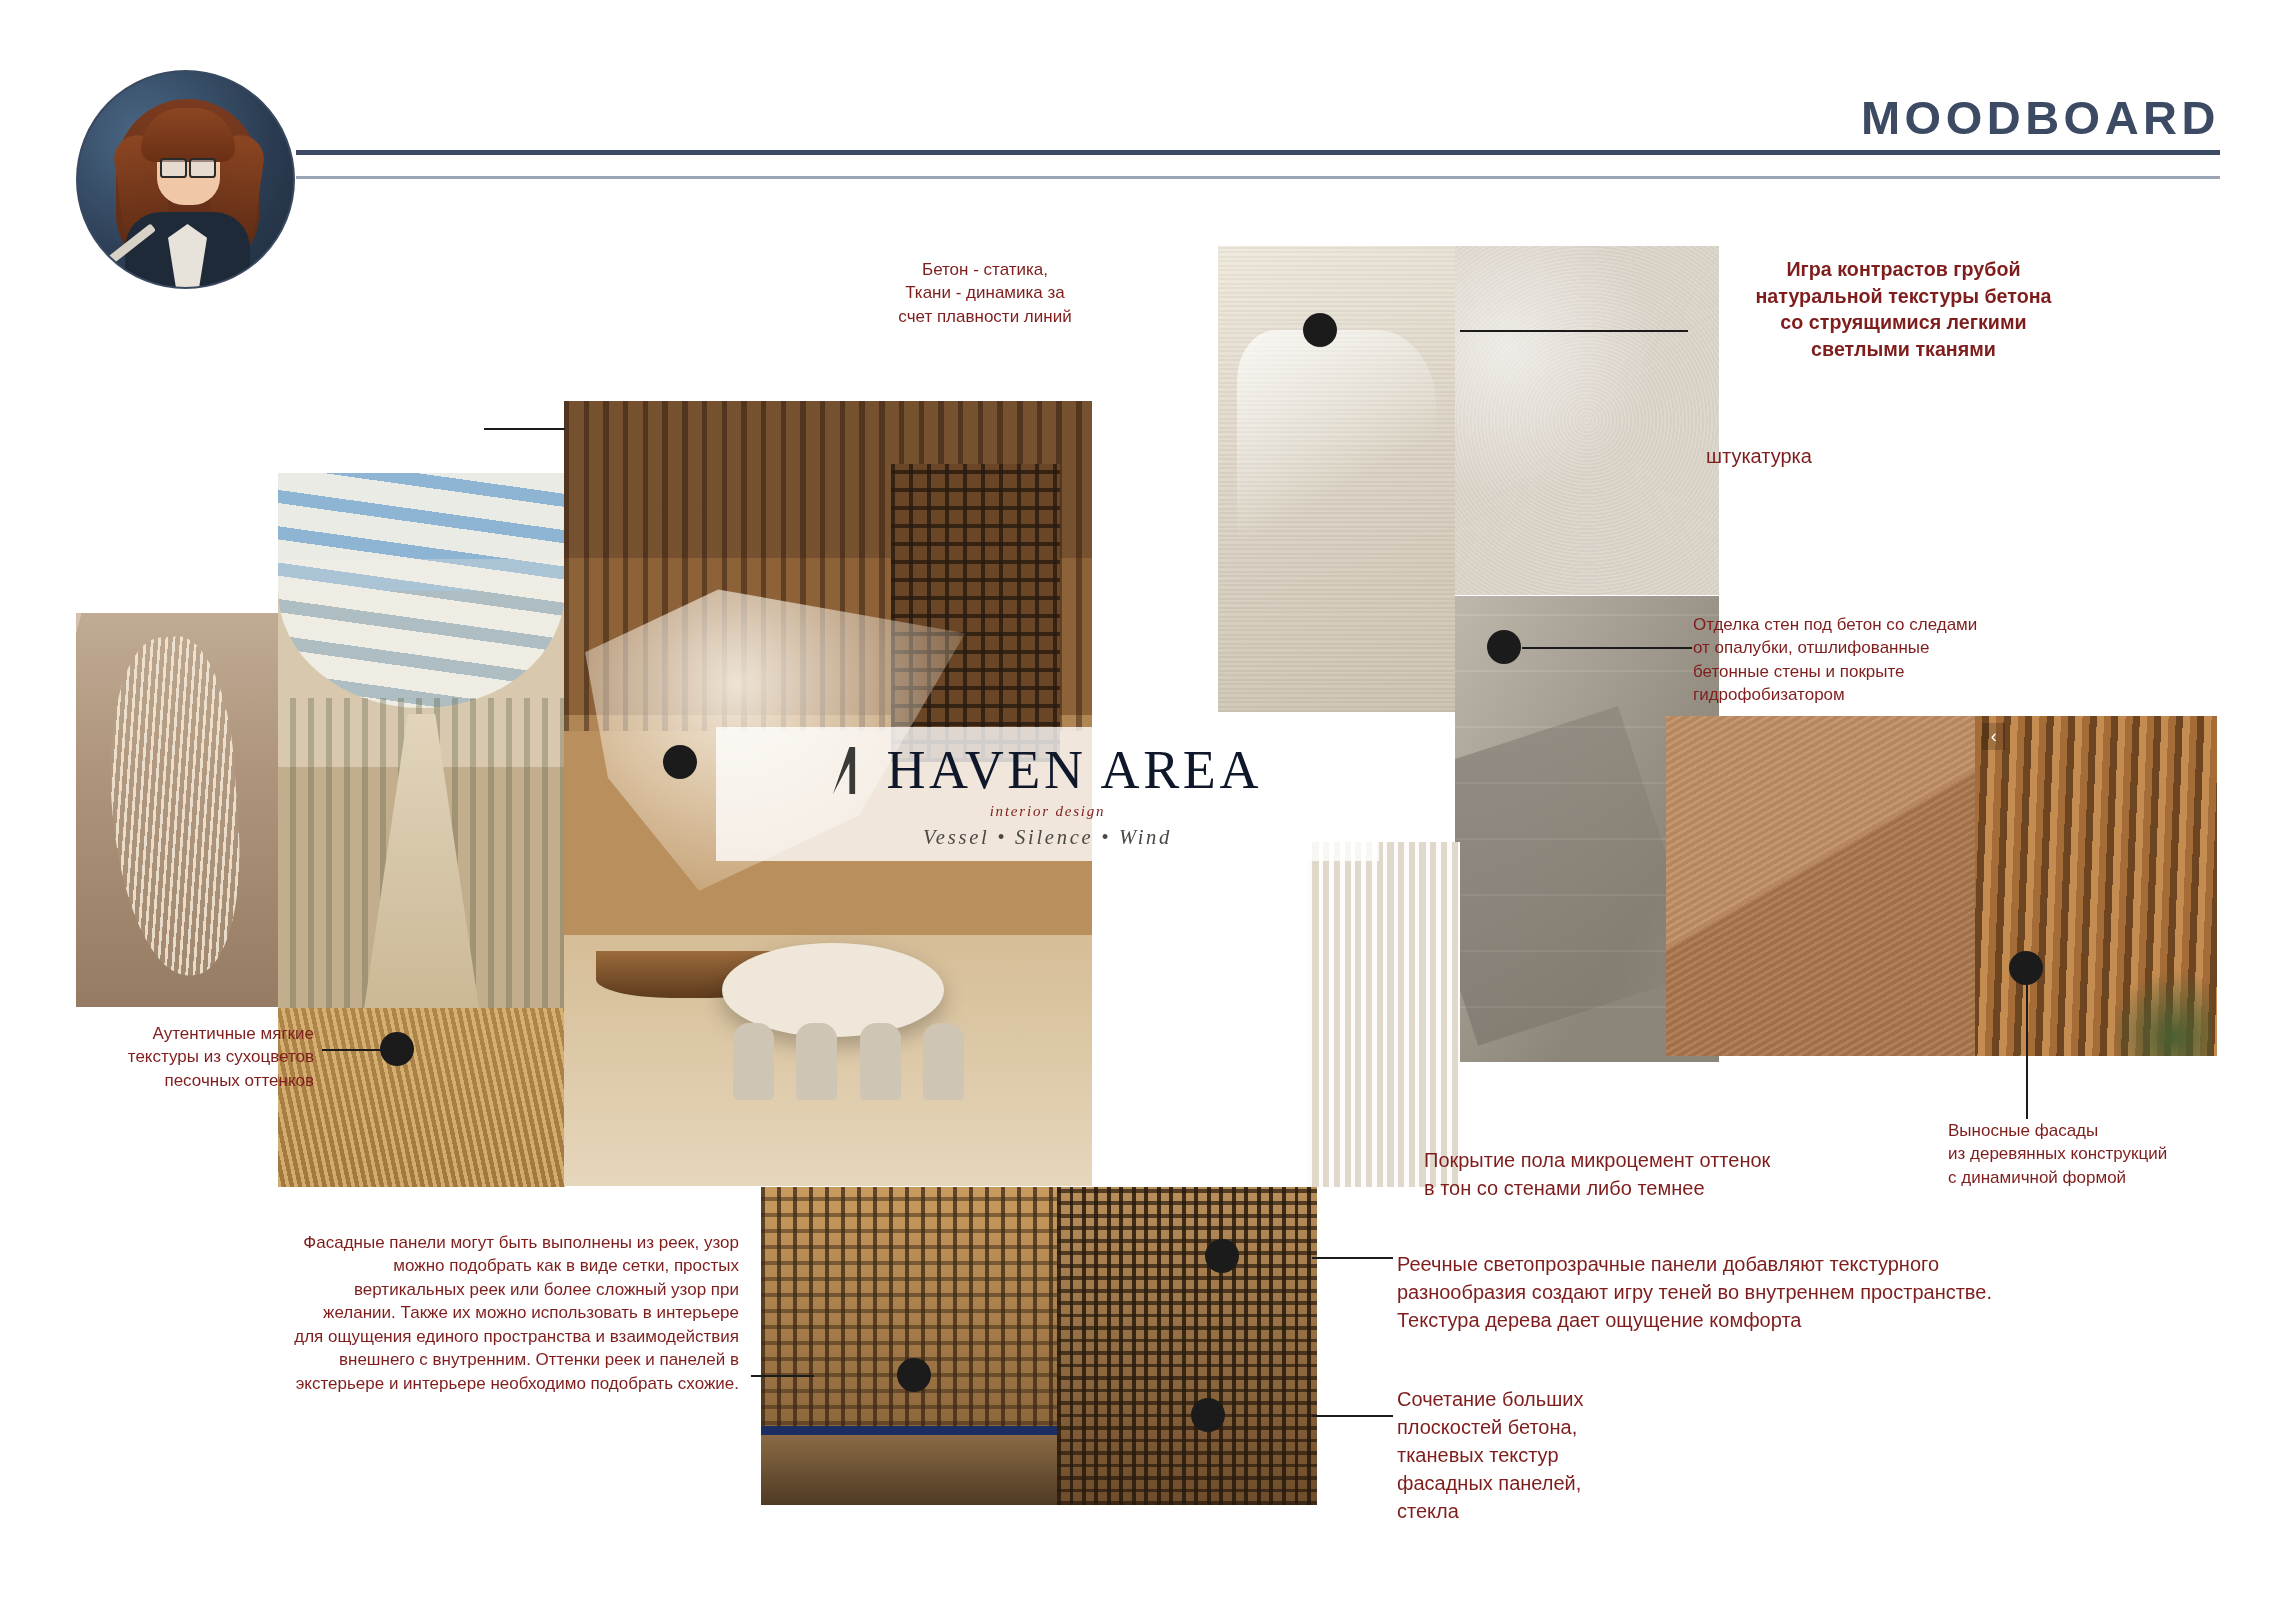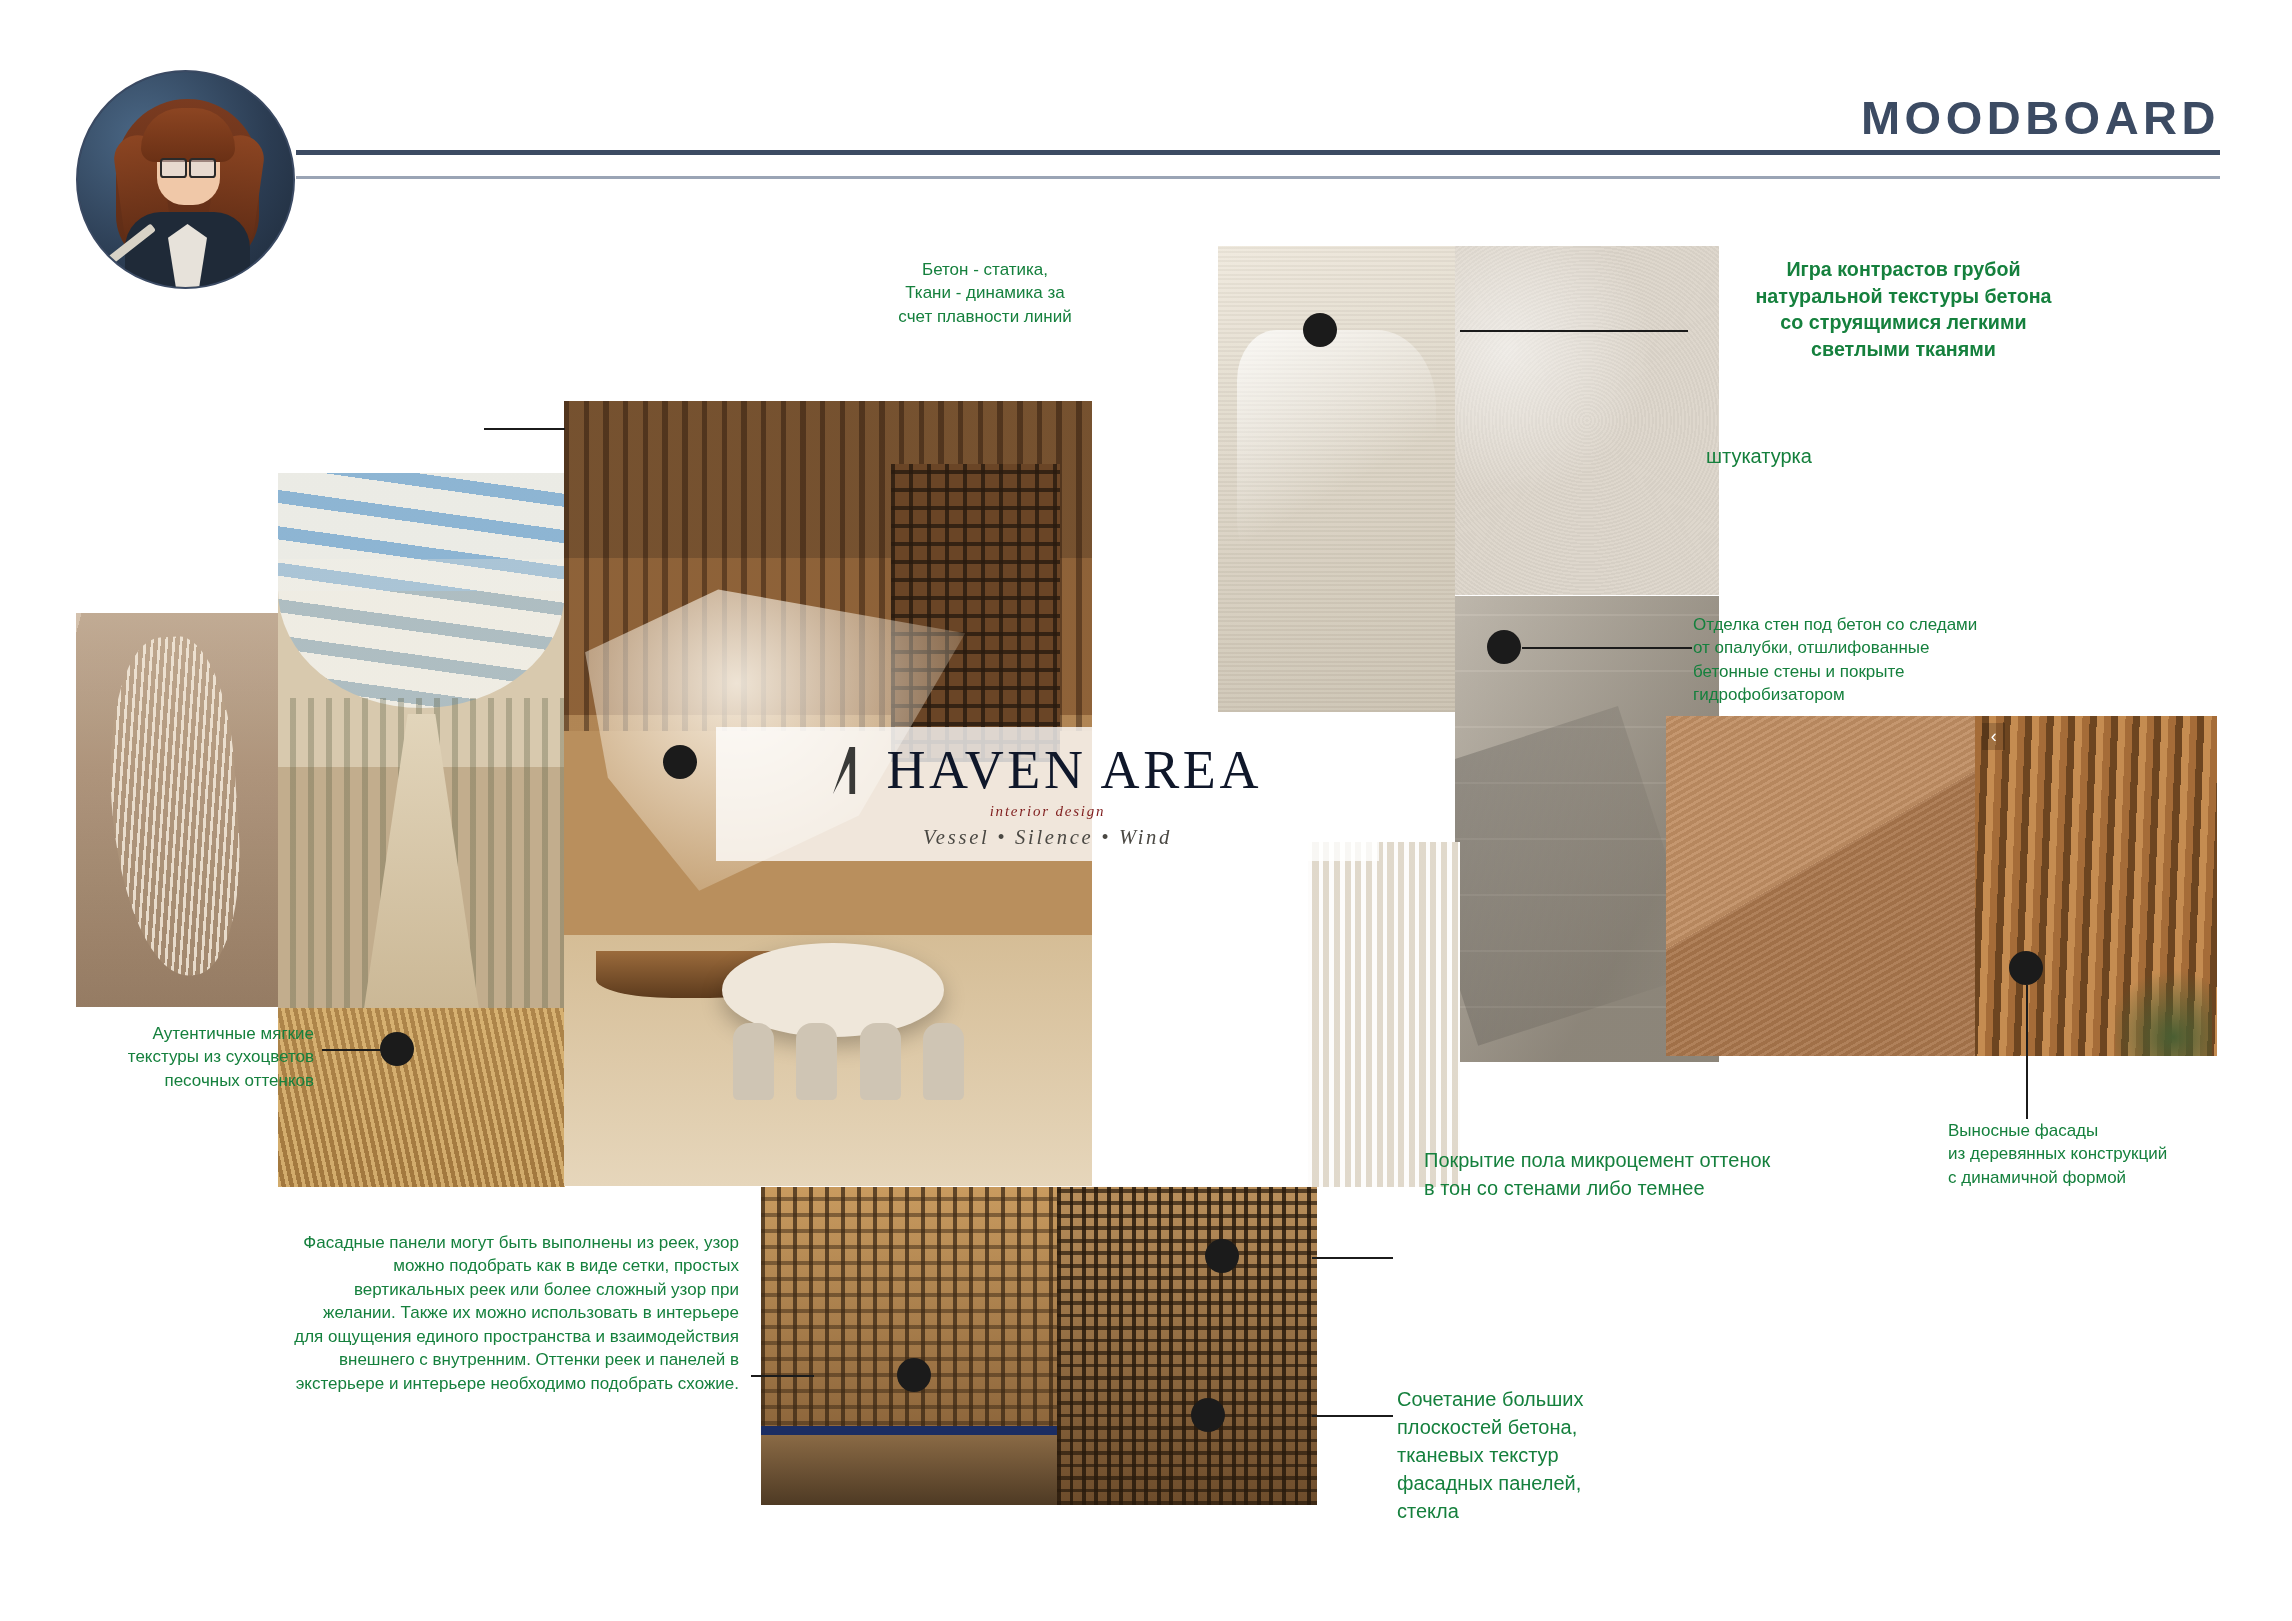--- a/index.html
+++ b/index.html
@@ -357,21 +357,21 @@
     color: #4a4843;
     letter-spacing: 2.7px;
     margin-top: 5.4px;
   }
 
   
   .note {
     position: absolute;
     font-size: 17px;
     line-height: 1.38;
-    color: #15803d;
+    color: #7f1d1d;
     white-space: pre-line;
   }
   .note.right { text-align: right; }
   .note.center { text-align: center; }
   .note.bold { font-weight: bold; font-size: 19.7px; line-height: 1.35; }
   .note.big { font-size: 20px; line-height: 1.4; margin-top: 25px; }
 
   .dot {
     position: absolute;
     width: 34px; height: 34px;
@@ -499,20 +499,23 @@
   <div class="note right" style="left:166px; top:1231px; width:573px;">Фасадные панели могут быть выполнены из реек, узор
 можно подобрать как в виде сетки, простых
 вертикальных реек или более сложный узор при
 желании. Также их можно использовать в интерьере
 для ощущения единого пространства и взаимодействия
 внешнего с внутренним. Оттенки реек и панелей в
 экстерьере и интерьере необходимо подобрать схожие.</div>
   <div class="lead" style="left:751px; top:1375px; width:63px;"></div>
   <div class="dot" style="left:897px; top:1358px;"></div>
 
+  <div class="note big" style="left:1397px; top:1225px; width:806px;">Реечные светопрозрачные панели добавляют текстурного
+разнообразия создают игру теней во внутреннем пространстве.
+Текстура дерева дает ощущение комфорта</div>
   <div class="lead" style="left:1312px; top:1257px; width:81px;"></div>
   <div class="dot" style="left:1205px; top:1239px;"></div>
 
   <div class="note big" style="left:1397px; top:1360px; width:358px;">Сочетание больших
 плоскостей бетона,
 тканевых текстур
 фасадных панелей,
 стекла</div>
   <div class="lead" style="left:1312px; top:1415px; width:81px;"></div>
   <div class="dot" style="left:1191px; top:1398px;"></div>

